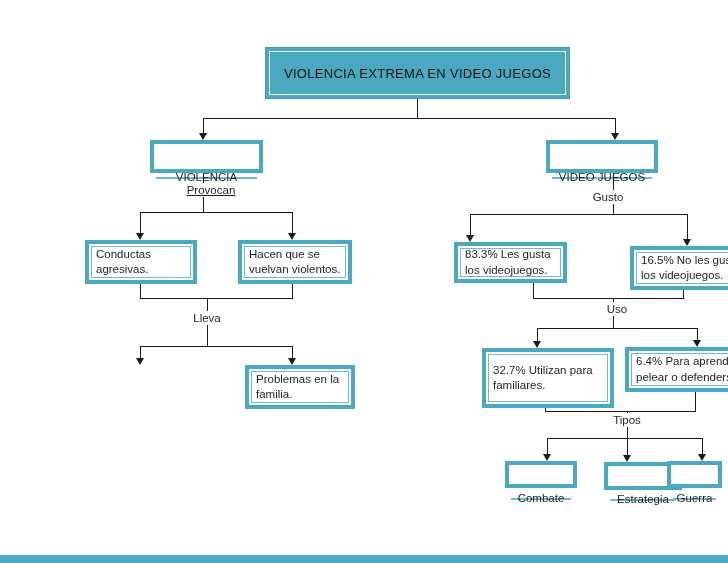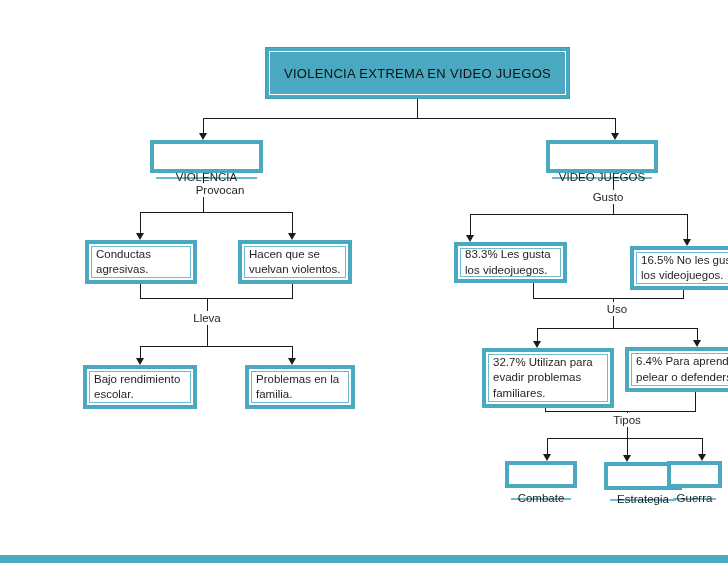--- a/index.html
+++ b/index.html
@@ -59,21 +59,21 @@
 
   <div class="node center" style="left:150px;top:140px;width:113px;height:33px;">
     <div class="inner">VIOLENCIA</div>
   </div>
 
   <div class="node center" style="left:546px;top:140px;width:112px;height:33px;">
     <div class="inner">VIDEO JUEGOS</div>
   </div>
 
   <div class="v" style="left:203px;top:173px;height:39px;"></div>
-  <div class="elabel" style="left:185px;top:183px;">Provocan</div>
+  <div class="elabel" style="left:176px;top:183px;text-decoration:underline;">Provocan</div>
   <div class="h" style="left:140px;top:212px;width:153px;"></div>
   <div class="v" style="left:140px;top:212px;height:21px;"></div>
   <div class="arrow" style="left:136px;top:233px;"></div>
   <div class="v" style="left:292px;top:212px;height:21px;"></div>
   <div class="arrow" style="left:288px;top:233px;"></div>
 
   <div class="node" style="left:85px;top:240px;width:112px;height:44px;">
     <div class="inner">
       <div>Conductas</div>
       <div>agresivas.</div>
@@ -90,26 +90,20 @@
   <div class="v" style="left:292px;top:284px;height:14px;"></div>
   <div class="h" style="left:140px;top:298px;width:153px;"></div>
   <div class="v" style="left:207px;top:298px;height:48px;"></div>
   <div class="elabel" style="left:172px;top:311px;">Lleva</div>
   <div class="h" style="left:140px;top:346px;width:153px;"></div>
   <div class="v" style="left:140px;top:346px;height:12px;"></div>
   <div class="arrow" style="left:136px;top:358px;"></div>
   <div class="v" style="left:292px;top:346px;height:12px;"></div>
   <div class="arrow" style="left:288px;top:358px;"></div>
 
-  <div class="node" style="left:83px;top:365px;width:114px;height:44px;">
-    <div class="inner">
-      <div>Bajo rendimiento</div>
-      <div>escolar.</div>
-    </div>
-  </div>
   <div class="node" style="left:245px;top:365px;width:110px;height:44px;">
     <div class="inner">
       <div>Problemas en la</div>
       <div>familia.</div>
     </div>
   </div>
 
   <div class="v" style="left:613px;top:173px;height:41px;"></div>
   <div class="elabel" style="left:573px;top:190px;">Gusto</div>
   <div class="h" style="left:470px;top:214px;width:218px;"></div>
@@ -138,21 +132,20 @@
   <div class="elabel" style="left:582px;top:302px;">Uso</div>
   <div class="h" style="left:537px;top:328px;width:161px;"></div>
   <div class="v" style="left:537px;top:328px;height:13px;"></div>
   <div class="arrow" style="left:533px;top:341px;"></div>
   <div class="v" style="left:697px;top:328px;height:12px;"></div>
   <div class="arrow" style="left:693px;top:340px;"></div>
 
   <div class="node" style="left:482px;top:348px;width:132px;height:60px;">
     <div class="inner">
       <div>32.7% Utilizan para</div>
-      <div>evadir problemas</div>
       <div>familiares.</div>
     </div>
   </div>
   <div class="node" style="left:625px;top:347px;width:142px;height:45px;">
     <div class="inner">
       <div>6.4% Para aprender a</div>
       <div>pelear o defenderse.</div>
     </div>
   </div>
 

